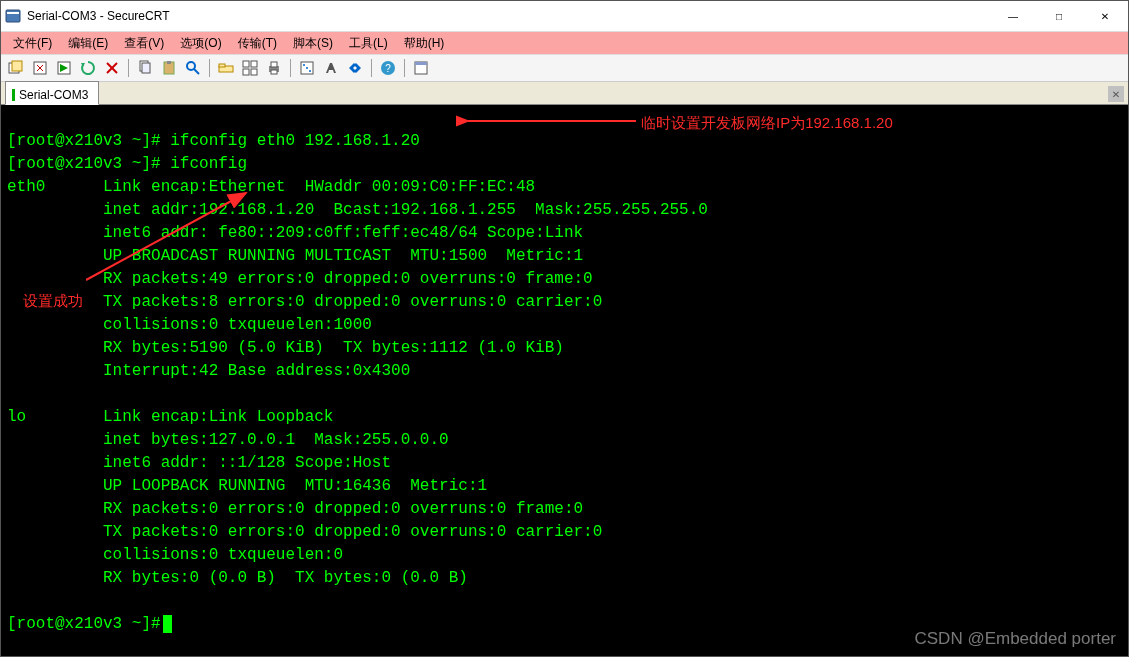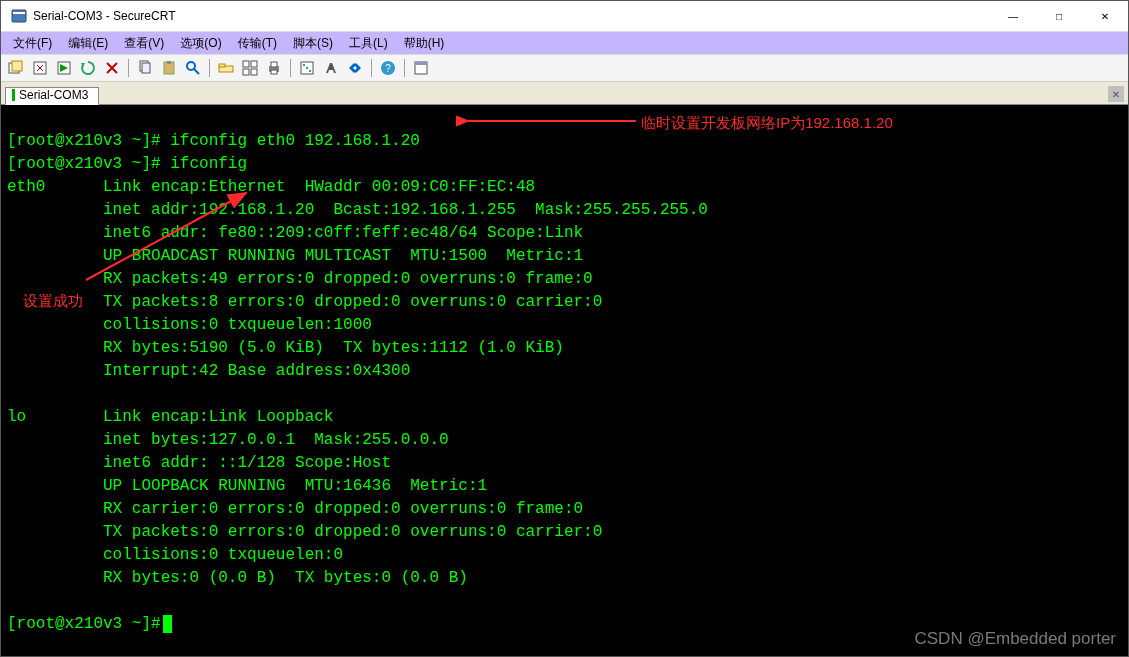--- a/index.html
+++ b/index.html
@@ -1,33 +1,33 @@
 <!DOCTYPE html>
 <html><head>
 <meta charset="utf-8">
 <style>
   html,body{margin:0;padding:0;font-family:"Microsoft YaHei","Segoe UI",Tahoma,sans-serif;font-size:12px;background:#fff;color:#000;}
   .window{width:1129px;height:657px;display:flex;flex-direction:column;border:1px solid #555;box-sizing:border-box;position:relative;}
   
-  .titlebar{height:30px;display:flex;align-items:center;padding:0 0 0 10px;background:#fff;border-bottom:1px solid #ddd;}
+  .titlebar{height:30px;display:flex;align-items:center;padding:0 0 0 4px;background:#fff;border-bottom:1px solid #ddd;}
   .titlebar .app-icon{width:16px;height:16px;margin-right:6px;display:inline-flex;align-items:center;justify-content:center;}
   .titlebar .title{flex:none;font-size:12px;}
   .titlebar .spacer{flex:1;}
   .winbtn{width:46px;height:30px;display:flex;align-items:center;justify-content:center;font-family:"Segoe UI Symbol",sans-serif;font-size:10px;}
   
-  .menubar{height:22px;display:flex;align-items:center;padding:0 4px;background:#c4b5fd;border-bottom:1px solid #ddd;}
+  .menubar{height:22px;display:flex;align-items:center;padding:0 4px;background:#fca5a5;border-bottom:1px solid #ddd;}
   .menubar .menu-item{padding:2px 8px;cursor:default;}
   
   .toolbar{height:26px;display:flex;align-items:center;padding:0 4px;background:#f5f5f5;border-bottom:1px solid #ccc;gap:2px;}
   .toolbar .tb-btn{width:20px;height:20px;display:flex;align-items:center;justify-content:center;border:1px solid transparent;cursor:default;}
   .toolbar .sep{width:1px;height:18px;background:#a0a0a0;margin:0 3px;}
   .tb-btn svg{width:16px;height:16px;}
   
   .tabstrip{height:22px;display:flex;align-items:flex-end;padding:0 4px;background:#ece9d8;border-bottom:1px solid #888;}
-  .tab{display:flex;align-items:center;padding:0 10px 2px 6px;background:#fff;border:1px solid #888;border-bottom:1px solid #fff;margin-bottom:-1px;font-size:12px;}
+  .tab{display:flex;align-items:center;padding:6px 10px 2px 6px;background:#fff;border:1px solid #888;border-bottom:1px solid #fff;margin-bottom:-1px;font-size:12px;}
   .tab .mark{width:3px;height:12px;background:#0a0;margin-right:4px;}
   .tabstrip .right-x{margin-left:auto;width:16px;height:16px;background:#c0c0c0;color:#555;display:flex;align-items:center;justify-content:center;font-size:10px;margin-bottom:2px;}
   
   .terminal{flex:1;background:#000;color:#00ff00;font-family:Consolas,"Courier New",monospace;font-size:16px;line-height:23px;padding:2px 6px;position:relative;white-space:pre;overflow:hidden;}
   .terminal .prompt-open{color:#00ff00;}
   .terminal .cmd{color:#00ff00;}
   .terminal .out{color:#00ff00;}
   .annotation{position:absolute;color:#ff2a2a;font-family:"Microsoft YaHei",sans-serif;font-size:15px;white-space:nowrap;}
   .arrow{position:absolute;pointer-events:none;}
   .watermark{position:absolute;right:12px;bottom:6px;color:rgba(200,200,200,0.6);font-size:17px;font-family:Arial,sans-serif;}
@@ -188,21 +188,21 @@
 <span class="out">          RX packets:49 errors:0 dropped:0 overruns:0 frame:0</span>
 <span class="out">          TX packets:8 errors:0 dropped:0 overruns:0 carrier:0</span>
 <span class="out">          collisions:0 txqueuelen:1000</span>
 <span class="out">          RX bytes:5190 (5.0 KiB)  TX bytes:1112 (1.0 KiB)</span>
 <span class="out">          Interrupt:42 Base address:0x4300</span>
 <span class="out"></span>
 <span class="out">lo        Link encap:Link Loopback</span>
 <span class="out">          inet bytes:127.0.0.1  Mask:255.0.0.0</span>
 <span class="out">          inet6 addr: ::1/128 Scope:Host</span>
 <span class="out">          UP LOOPBACK RUNNING  MTU:16436  Metric:1</span>
-<span class="out">          RX carrier:0 errors:0 dropped:0 overruns:0 frame:0</span>
+<span class="out">          RX packets:0 errors:0 dropped:0 overruns:0 frame:0</span>
 <span class="out">          TX packets:0 errors:0 dropped:0 overruns:0 carrier:0</span>
 <span class="out">          collisions:0 txqueuelen:0</span>
 <span class="out">          RX bytes:0 (0.0 B)  TX bytes:0 (0.0 B)</span>
 <span class="out"></span>
 <span class="prompt-open">[root@x210v3 ~]#</span><span class="cursor-block"></span>
 
     
     <svg class="arrow" style="left:455px;top:6px;width:180px;height:20px;">
       <defs>
           <marker id="ah1" markerWidth="10" markerHeight="8" refX="1" refY="4" orient="auto">

